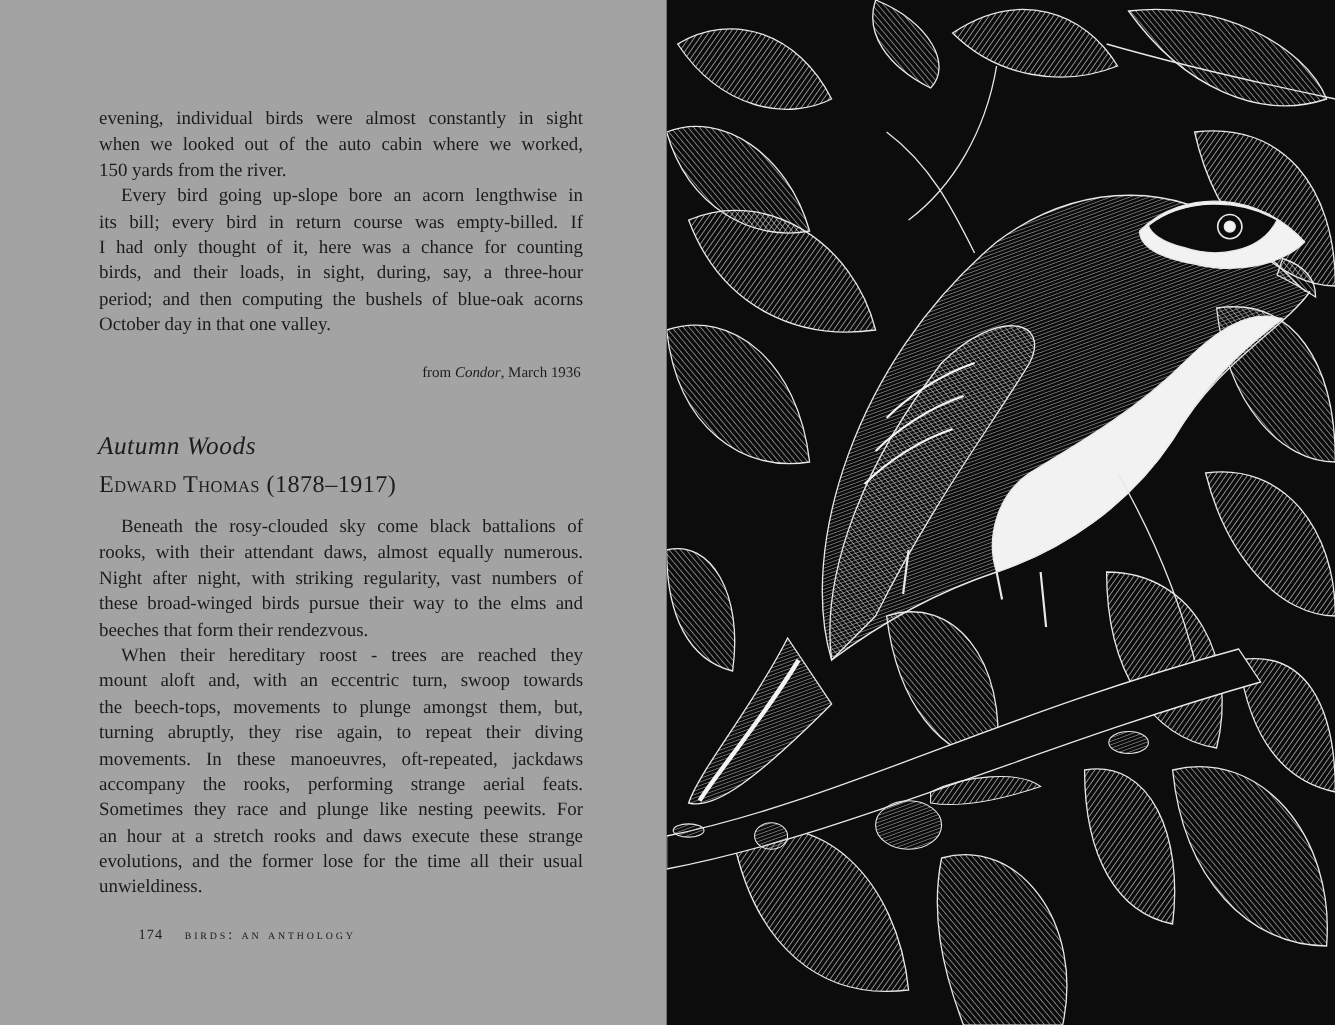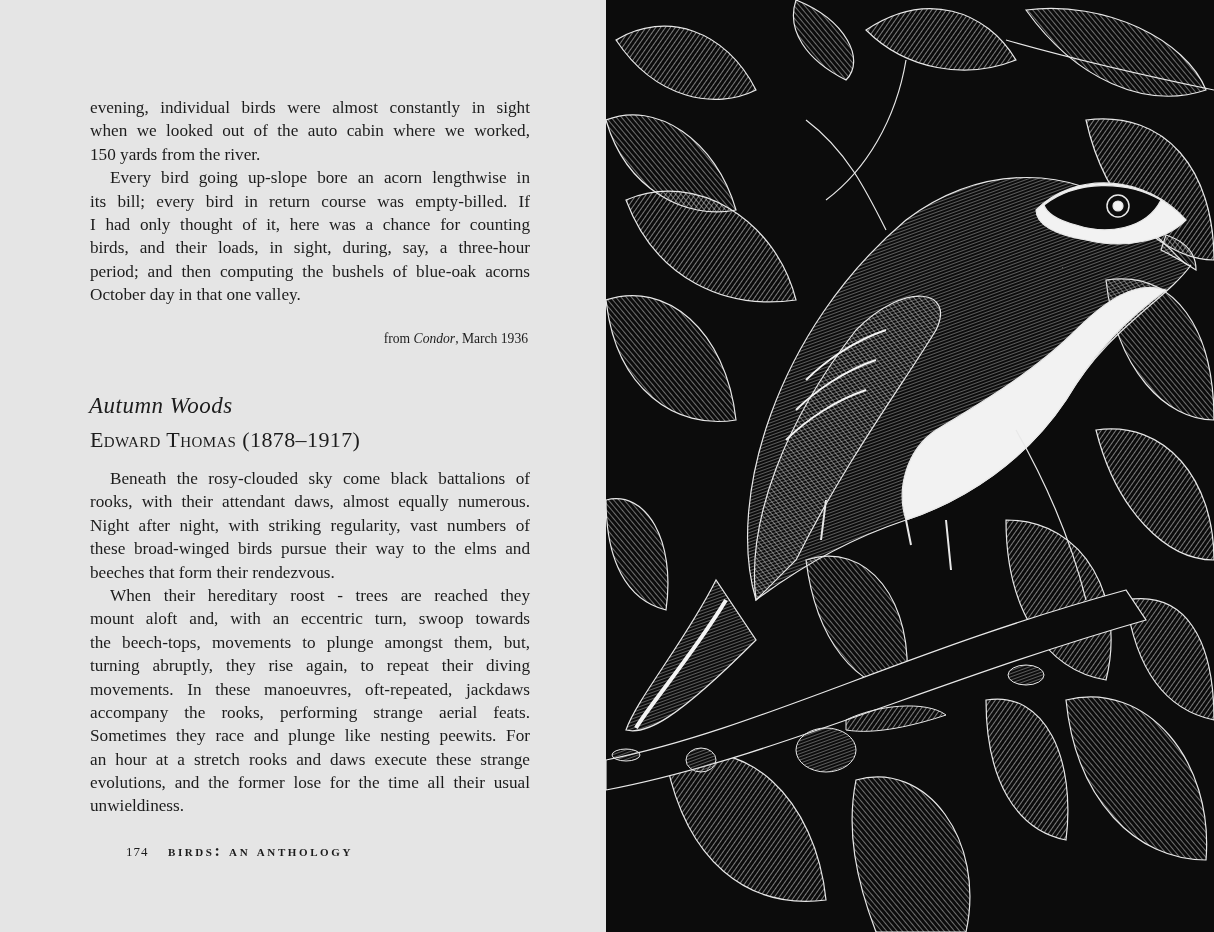--- a/index.html
+++ b/index.html
@@ -1,31 +1,31 @@
 <!DOCTYPE html>
 <html><head>
 <meta charset="utf-8">
 <style>
   html, body { margin:0; padding:0; }
   body { width:1214px; height:932px; position:relative; overflow:hidden; background:#ffffff; }
   .page-left {
-    position:absolute; left:0; top:0; width:606px; height:932px; background:#e5e5e5;
+    position:absolute; left:0; top:0; width:606px; height:932px; background:#a3a3a3;
     font-family:"Liberation Serif", "DejaVu Serif", serif; color:#1c1c1c;
   }
   .text-block { position:absolute; left:90px; width:440px; }
   .line { font-size:17.2px; line-height:23.4px; height:23.4px; white-space:nowrap; }
   .line.justify { text-align:justify; text-align-last:justify; }
   .line.indent { padding-left:20px; }
   .attribution { position:absolute; left:90px; width:438px; top:331px; text-align:right; font-size:13.6px; }
   .attribution i { font-style:italic; }
   .heading { position:absolute; left:89px; top:393px; font-size:23px; font-style:italic; letter-spacing:0.5px; }
   .author { position:absolute; left:90px; top:427px; font-size:22px; letter-spacing:0.4px; font-variant:small-caps; }
   .footer { position:absolute; left:92px; top:842px; font-size:13px; letter-spacing:2.2px; }
   .footer .folio { margin-right:14px; letter-spacing:1px;margin-left:34px; }
-  .footer .runhead { font-variant:small-caps; font-size:16px; letter-spacing:2.6px; text-transform:lowercase;font-weight:bold; }
+  .footer .runhead { font-variant:small-caps; font-size:13px; letter-spacing:2.6px; text-transform:lowercase; }
   .page-right { position:absolute; left:606px; top:0; width:608px; height:932px; background:#0c0c0c; overflow:hidden; }
   .page-right svg { display:block; }
 </style>
 </head>
 <body>
 
 <div class="page-left">
 
   <div class="text-block" style="top:96px;">
     <div class="line justify">evening, individual birds were almost constantly in sight</div>

